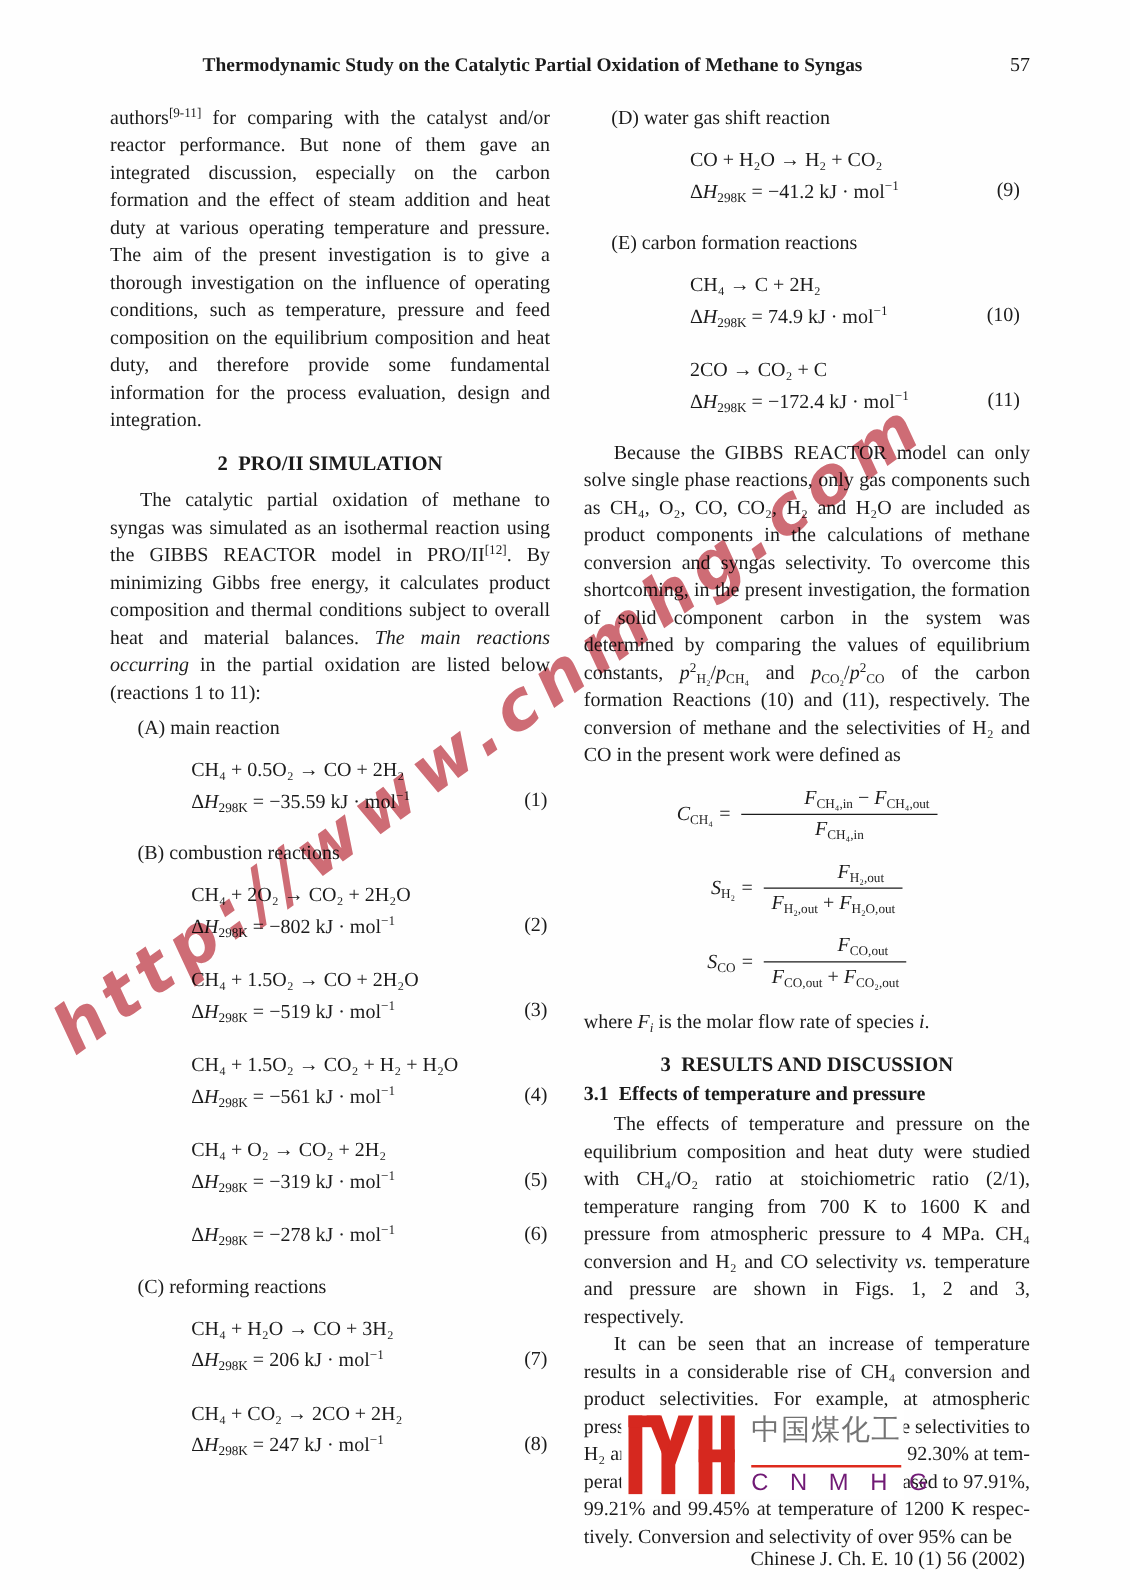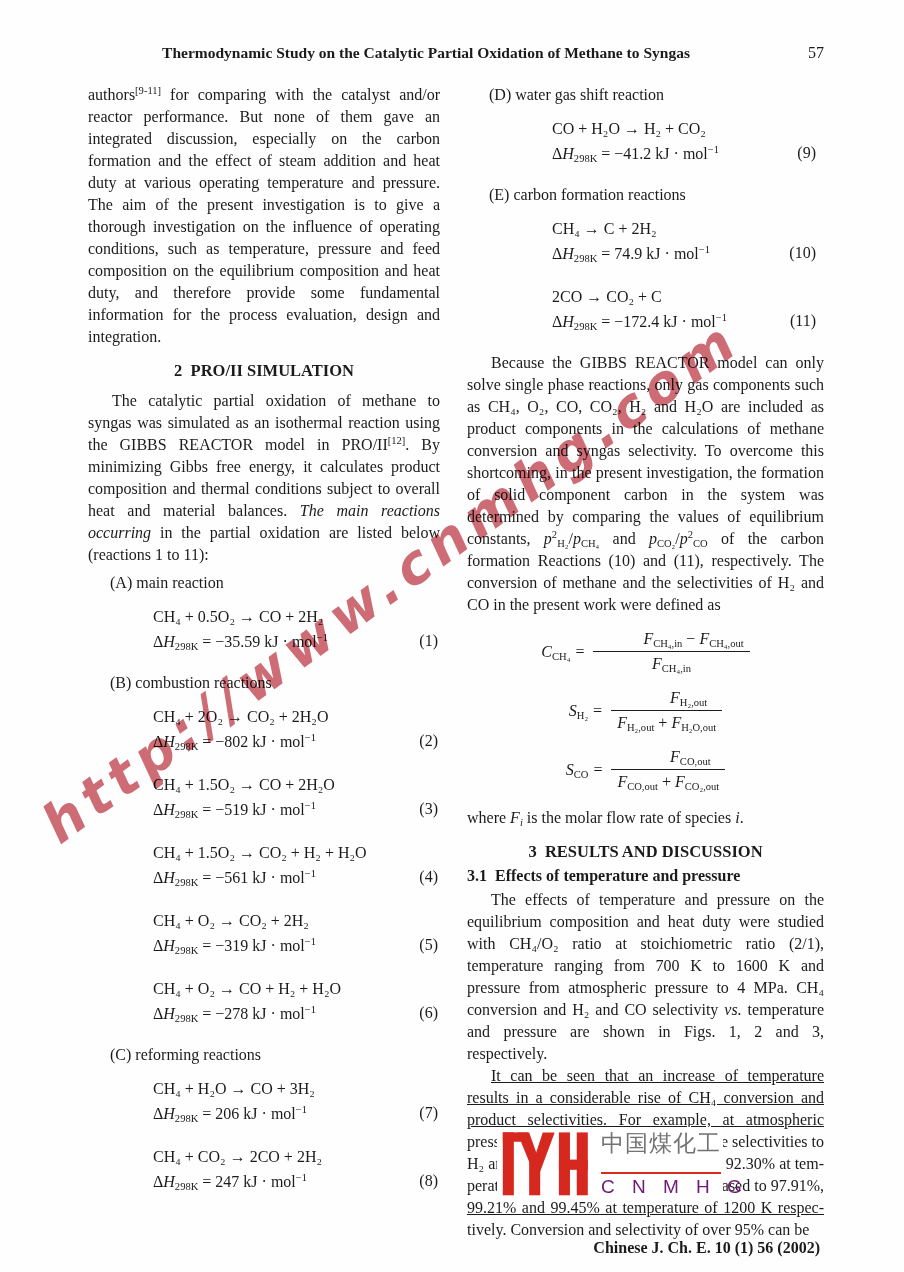--- a/index.html
+++ b/index.html
@@ -34,21 +34,21 @@
   .col-right .eq .num{right:8px;}
 
   .frac-row{margin:6px 0 16px;text-align:center;line-height:normal;}
   .frac-wrap{display:inline-flex;align-items:center;}
   .frac{display:inline-block;text-align:center;vertical-align:middle;margin-left:4px;}
   .frac .fnum{padding:0 6px 3px;margin-left:44px;}
   .frac .fden{border-top:1.2px solid #1b1b1b;padding:3px 6px 0;}
   .eqsign{padding:0 5px;}
 
   .frag-line{display:flex;justify-content:space-between;}
-  .jline{text-align:justify;text-align-last:justify;text-decoration:underline;}
+  .jline{text-align:justify;text-align-last:justify;}
   .lline{text-align:left;}
 
   .watermark{
     position:absolute;left:85px;top:808px;height:72px;width:830px;
     transform:rotate(-36deg);transform-origin:left bottom;
     font-family:"DejaVu Sans", sans-serif;font-weight:bold;font-style:italic;
     font-size:54px;letter-spacing:7px;color:rgba(194,66,78,0.78);
     mix-blend-mode:multiply;z-index:5;pointer-events:none;white-space:nowrap;
   }
 
@@ -60,21 +60,21 @@
   .logo-text{display:flex;flex-direction:column;align-items:flex-start;margin-top:2px;}
   .logo-cn{
     font-size:23px;line-height:25px;color:#737373;letter-spacing:1px;
     border-bottom:2.5px solid #de2a1d;padding-bottom:16px;white-space:nowrap;
   }
   .logo-latin{
     font-family:"Liberation Sans", sans-serif;font-size:19px;line-height:22px;
     color:#701a75;letter-spacing:6px;margin-top:2px;white-space:nowrap;
   }
 
-  .page-footer{position:absolute;top:1237px;right:84px;font-weight:bold;font-size:16px;}
+  .page-footer{position:absolute;top:1237px;right:84px;font-weight:normal;font-size:16px;}
 </style>
 </head>
 <body>
 
 <div class="page-header">
   <span class="title">Thermodynamic Study on the Catalytic Partial Oxidation of Methane to Syngas</span>
   <span class="pageno">57</span>
 </div>
 
 <div class="col col-left">
@@ -104,21 +104,20 @@
     <div><span>CH₄ + 1.5O₂ → CO₂ + H₂ + H₂O</span></div>
     <div><span>Δ</span><i>H</i><sub>298K</sub><span> = −561 kJ · mol</span><sup>−1</sup></div>
     <span class="num">(4)</span>
   </div>
   <div class="eq">
     <div><span>CH₄ + O₂ → CO₂ + 2H₂</span></div>
     <div><span>Δ</span><i>H</i><sub>298K</sub><span> = −319 kJ · mol</span><sup>−1</sup></div>
     <span class="num">(5)</span>
   </div>
   <div class="eq">
-    <div><span>CH₄ + O₂ → CO + H₂ + H₂O</span></div>
     <div><span>Δ</span><i>H</i><sub>298K</sub><span> = −278 kJ · mol</span><sup>−1</sup></div>
     <span class="num">(6)</span>
   </div>
 
   <div class="rx-label">(C) reforming reactions</div>
   <div class="eq">
     <div><span>CH₄ + H₂O → CO + 3H₂</span></div>
     <div><span>Δ</span><i>H</i><sub>298K</sub><span> = 206 kJ · mol</span><sup>−1</sup></div>
     <span class="num">(7)</span>
   </div>

